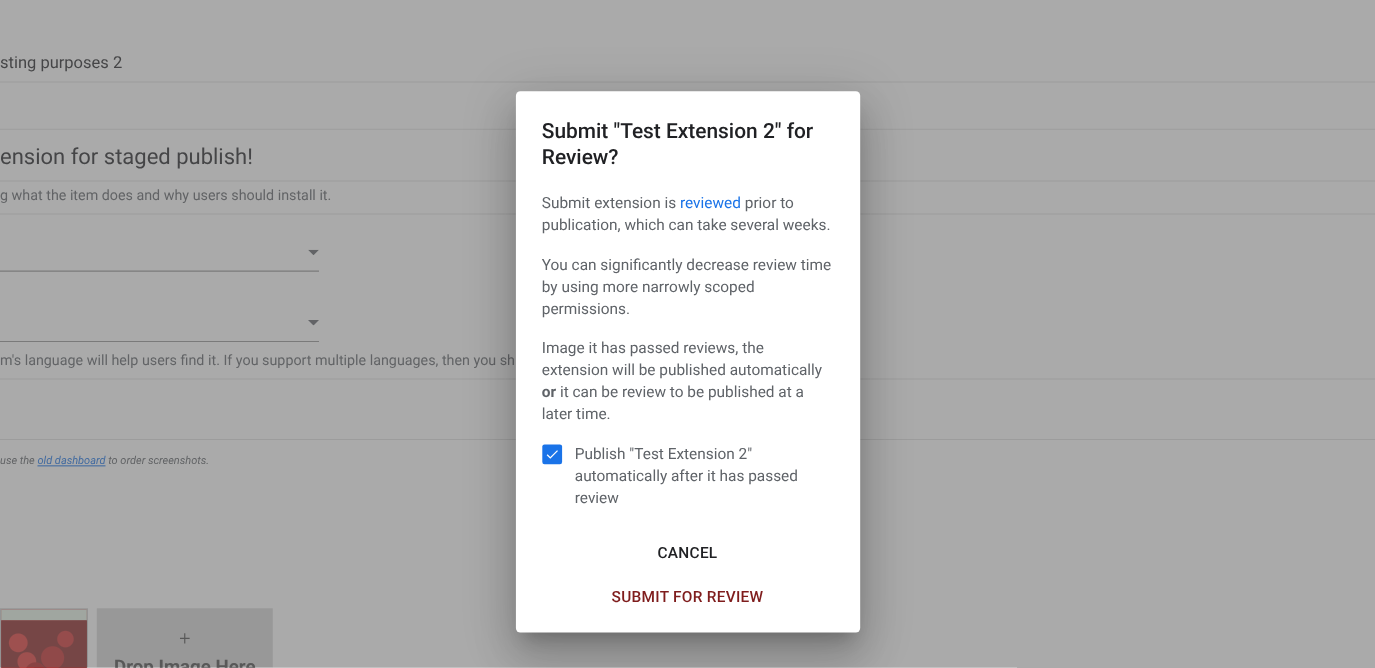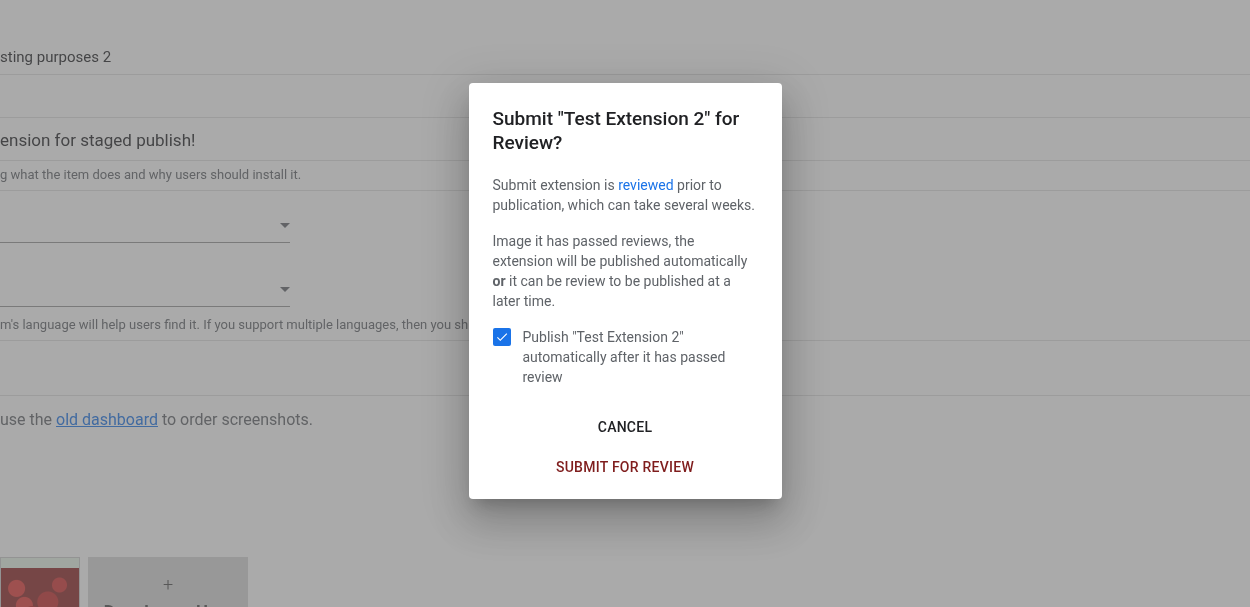--- a/index.html
+++ b/index.html
@@ -2,25 +2,25 @@
 <html><head>
   <meta charset="utf-8">
   <style>
     * { margin: 0; padding: 0; box-sizing: border-box; font-family: Roboto, Arial, sans-serif; }
     body { width: 1250px; height: 607px; overflow: hidden; position: relative; background: #fff; }
     
     
     .bg-form { position: absolute; top: 0; left: 0; right: 0; bottom: 0; padding: 0; color: #202124; margin-top: 48px; }
     .field-input-text { font-size: 15px; color: #202124; padding-left: 0; margin-left: -20px; margin-bottom: 8px; }
     .row-sep { border-bottom: 1px solid rgba(0,0,0,0.12); height: 1px; }
-    .field-text-lg { font-size: 17px; color: #202124; padding: 12px 0 10px 0; margin-left: -20px;}
+    .field-text-lg { font-size: 20px; color: #202124; padding: 12px 0 10px 0; margin-left: -20px;}
     .field-desc { font-size: 13px; color: #5f6368; padding: 6px 0 8px 0; margin-left: -20px;}
     .select-field { display: flex; align-items: center; justify-content: space-between; width: 290px; border-bottom: 1px solid rgba(0,0,0,0.42); height: 40px; margin: 12px 0 0 -20px; }
     .dropdown-arrow { color: #5f6368; }
-    .screenshots-hint { font-size: 16px; color: #5f6368; margin-left: -20px; padding-top: 14px;}
+    .screenshots-hint { font-size: 10px; color: #5f6368; font-style: italic; margin-left: -20px; padding-top: 14px;}
     .screenshots-hint a { color: #1a73e8; }
     .thumbs { display: flex; gap: 8px; margin-top: 128px; margin-left: -20px; }
     .thumb-img { width: 80px; height: 80px; background: linear-gradient(135deg, #c62828 0%, #e53935 30%, #8d2323 60%, #b71c1c 100%); border: 1px solid #ccc; position: relative; overflow: hidden;}
     .thumb-img::before { content: ''; position: absolute; top:0; left:0; right:0; height:10px; background:#e8f5e9;}
     .thumb-img::after { content:''; position:absolute; top:10px; left:0; right:0; bottom:0; background: radial-gradient(circle at 20% 30%, #e53935 8px, transparent 9px), radial-gradient(circle at 60% 50%, #c62828 10px, transparent 11px), radial-gradient(circle at 40% 70%, #b71c1c 9px, transparent 10px), radial-gradient(circle at 75% 25%, #d32f2f 7px, transparent 8px), radial-gradient(circle at 30% 55%, #e53935 8px, transparent 9px), #8d2323;}
     .thumb-drop { width: 160px; height: 80px; background: #d8d8d8; display: flex; flex-direction: column; align-items: center; justify-content: center; gap: 6px; color: #4a4a4a;}
     .thumb-drop .plus { font-size: 18px; font-weight: 300;}
     .thumb-drop .label { font-size: 17px; font-weight: 700;}
     
     
@@ -96,20 +96,21 @@
   </div>
 </div>
 
 <div class="overlay">
   <div class="dialog">
     <div class="dialog-title">Submit "Test Extension 2" for Review?</div>
     <div class="dialog-body">
       <p>
         <span>Submit extension is </span><a href="#">reviewed</a><span> prior to publication, which can take several weeks.</span>
       </p>
+      <p>You can significantly decrease review time by using more narrowly scoped permissions.</p>
       <p>
         <span>Image it has passed reviews, the extension will be published automatically </span><strong>or</strong><span> it can be review to be published at a later time.</span>
       </p>
       <div class="checkbox-row">
         <div class="checkbox">
           <svg viewBox="0 0 24 24">
               <path fill="#fff" d="M9 16.17 4.83 12l-1.42 1.41L9 19 21 7l-1.41-1.41z"></path>
             </svg>
         </div>
         <div class="checkbox-label">Publish "Test Extension 2" automatically after it has passed review</div>

